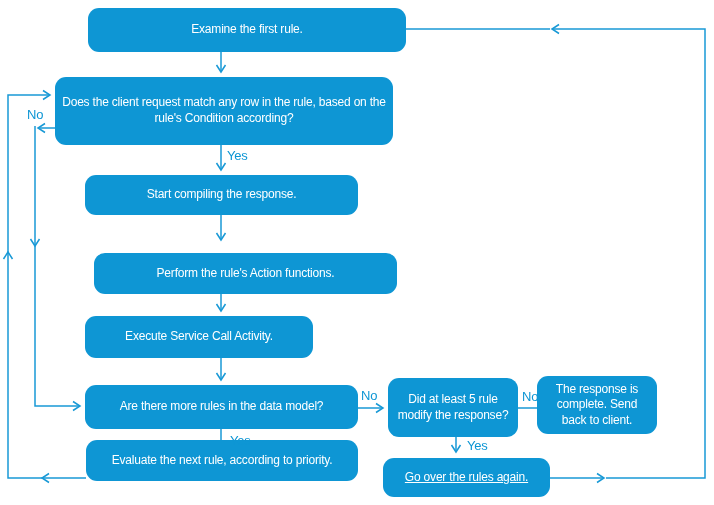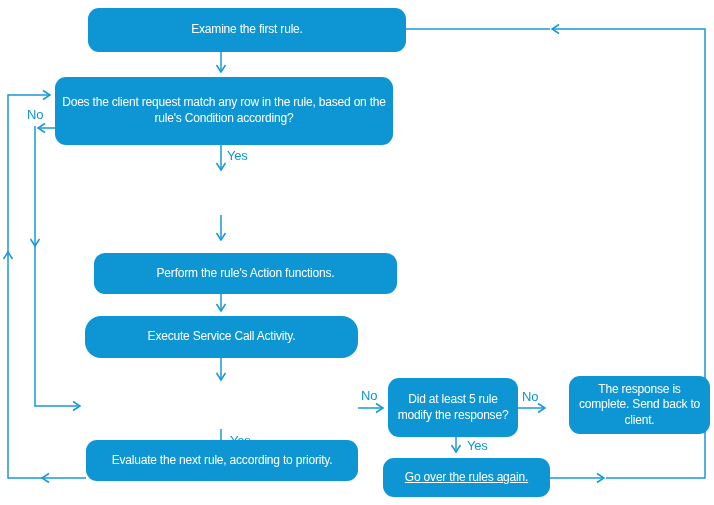--- a/index.html
+++ b/index.html
@@ -32,25 +32,25 @@
     color: #0e96d4;
     font-weight: normal;
     font-size: 13px;
     letter-spacing: -0.2px;
   }
   
   #n-examine  { left: 88px;  top: 8px;   width: 318px; height: 44px; }
   #n-does     { left: 55px;  top: 77px;  width: 338px; height: 68px; }
   #n-start    { left: 85px;  top: 175px; width: 273px; height: 40px; }
   #n-perform  { left: 94px;  top: 245px; width: 303px; height: 41px; margin-top: 8px; }
-  #n-execute  { left: 85px;  top: 316px; width: 273px; height: 42px; border-radius: 16px; }
+  #n-execute  { left: 85px;  top: 316px; width: 228px; height: 42px; }
   #n-more     { left: 85px;  top: 385px; width: 273px; height: 44px; }
   #n-evaluate { left: 86px;  top: 440px; width: 272px; height: 41px; }
   #n-did      { left: 388px; top: 378px; width: 130px; height: 59px; }
-  #n-complete { left: 569px; top: 376px; width: 141px; height: 58px; }
+  #n-complete { left: 537px; top: 376px; width: 120px; height: 58px; }
   #n-goover   { left: 383px; top: 458px; width: 167px; height: 39px; text-decoration: underline; }
 
   #lbl-yes1 { left: 227px; top: 148px; }
   #lbl-no1  { left: 27px;  top: 107px; }
   #lbl-yes2 { left: 230px; top: 433px; }
   #lbl-no2  { left: 361px; top: 388px; }
   #lbl-no3  { left: 522px; top: 389px; }
   #lbl-yes3 { left: 467px; top: 438px; }
 </style>
 </head>
@@ -85,22 +85,24 @@
       <path d="M456,437 L456,452" marker-end="url(#chev)"></path>
 
       <path d="M550,478 L604,478" marker-end="url(#chev)"></path>
       <path d="M606,478 L705,478 L705,29 L552,29" marker-end="url(#chev)"></path>
       <path d="M550,29 L364,29" marker-end="url(#chev)"></path>
     </g>
   </svg>
 
   <div class="node" id="n-examine">Examine the first rule.</div>
   <div class="node" id="n-does">Does the client request match any row in the rule, based on the rule's Condition according?</div>
+  <div class="node" id="n-start">Start compiling the response.</div>
   <div class="node" id="n-perform">Perform the rule's Action functions.</div>
   <div class="node" id="n-execute">Execute Service Call Activity.</div>
+  <div class="node" id="n-more">Are there more rules in the data model?</div>
   <div class="node" id="n-evaluate">Evaluate the next rule, according to priority.</div>
   <div class="node" id="n-did">Did at least 5 rule modify the response?</div>
   <div class="node" id="n-complete">The response is complete. Send back to client.</div>
   <div class="node" id="n-goover">Go over the rules again.</div>
 
   <span class="edge-label" id="lbl-no1">No</span>
   <span class="edge-label" id="lbl-yes1">Yes</span>
   <span class="edge-label" id="lbl-yes2">Yes</span>
   <span class="edge-label" id="lbl-no2">No</span>
   <span class="edge-label" id="lbl-no3">No</span>

